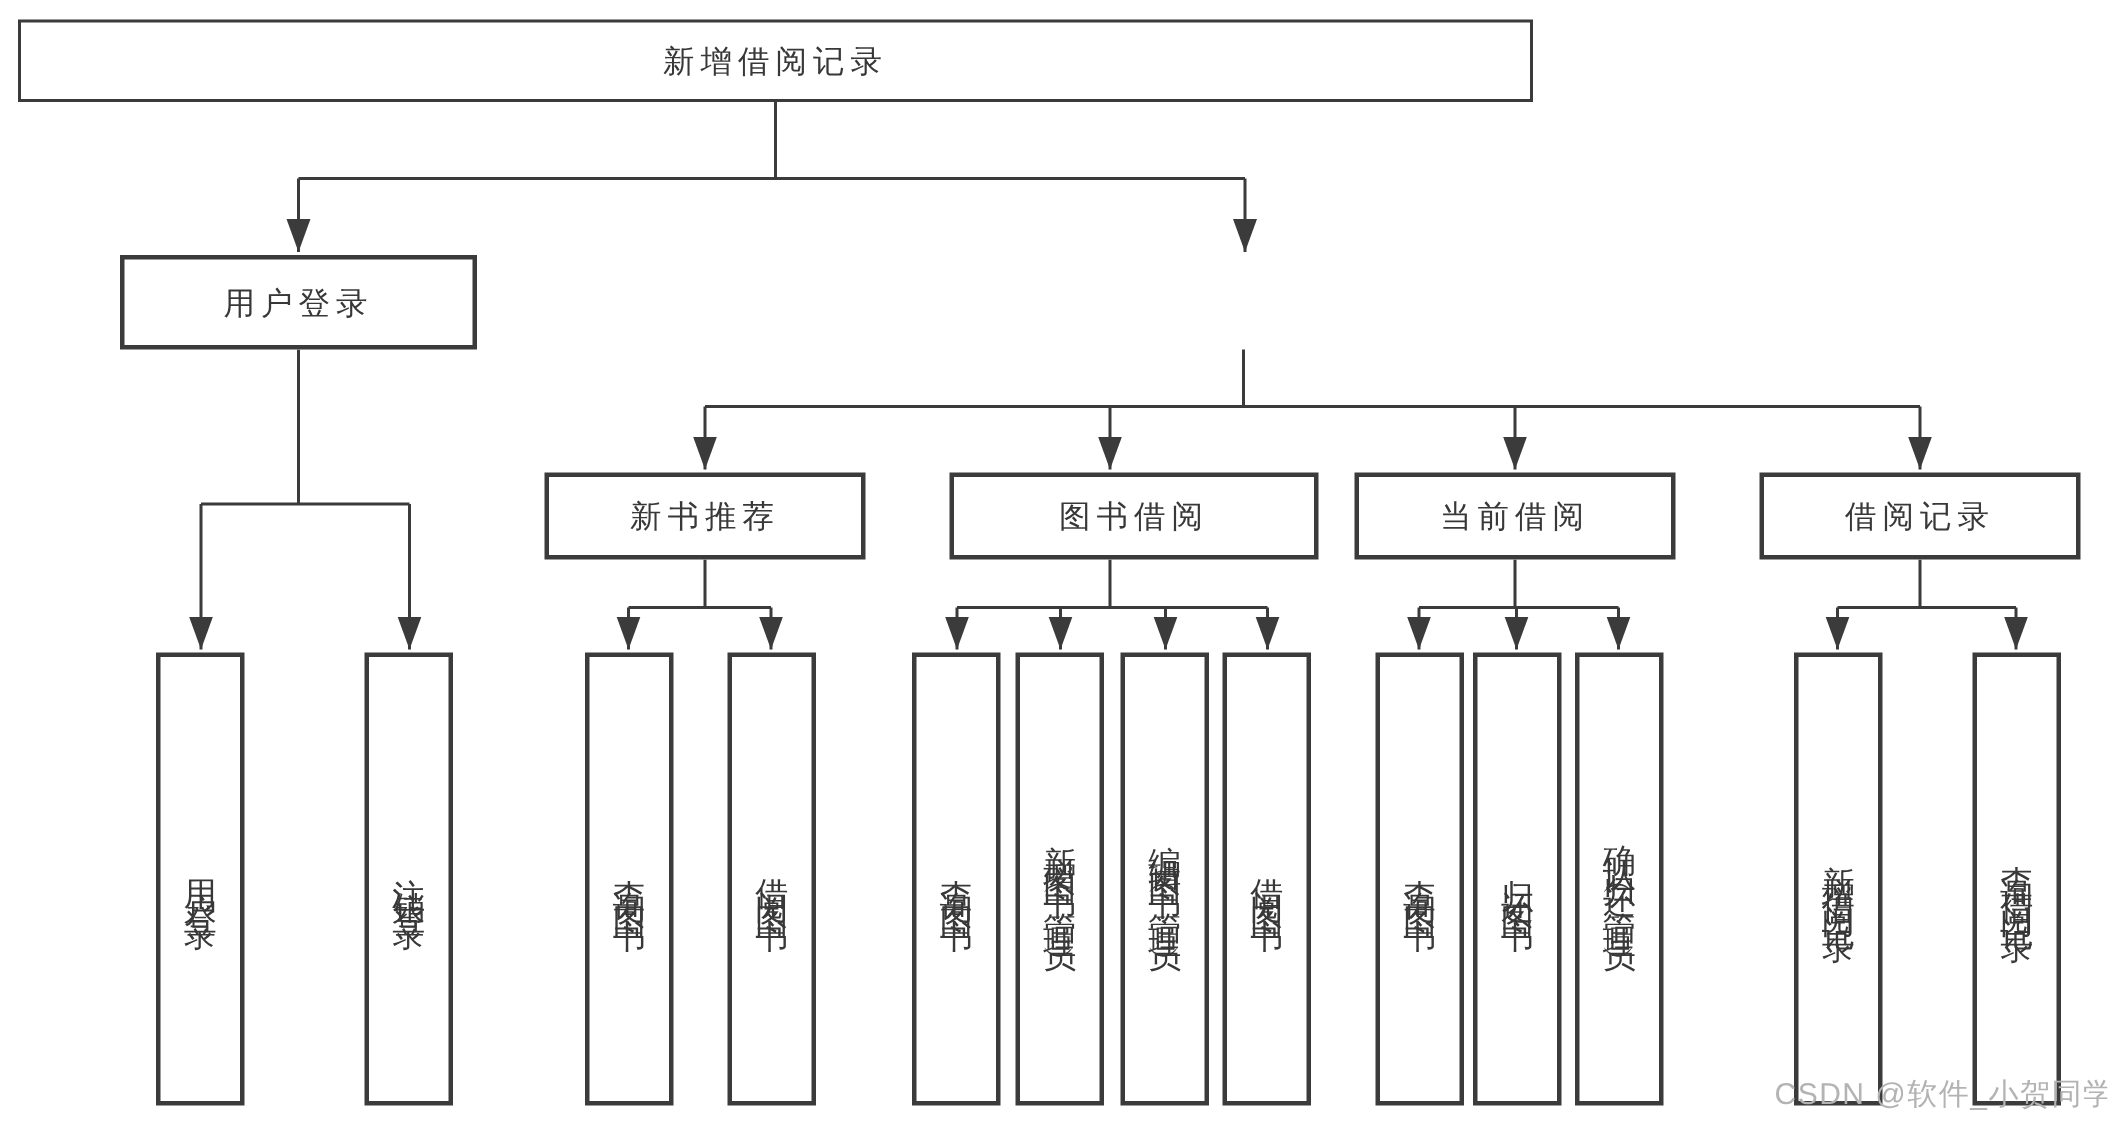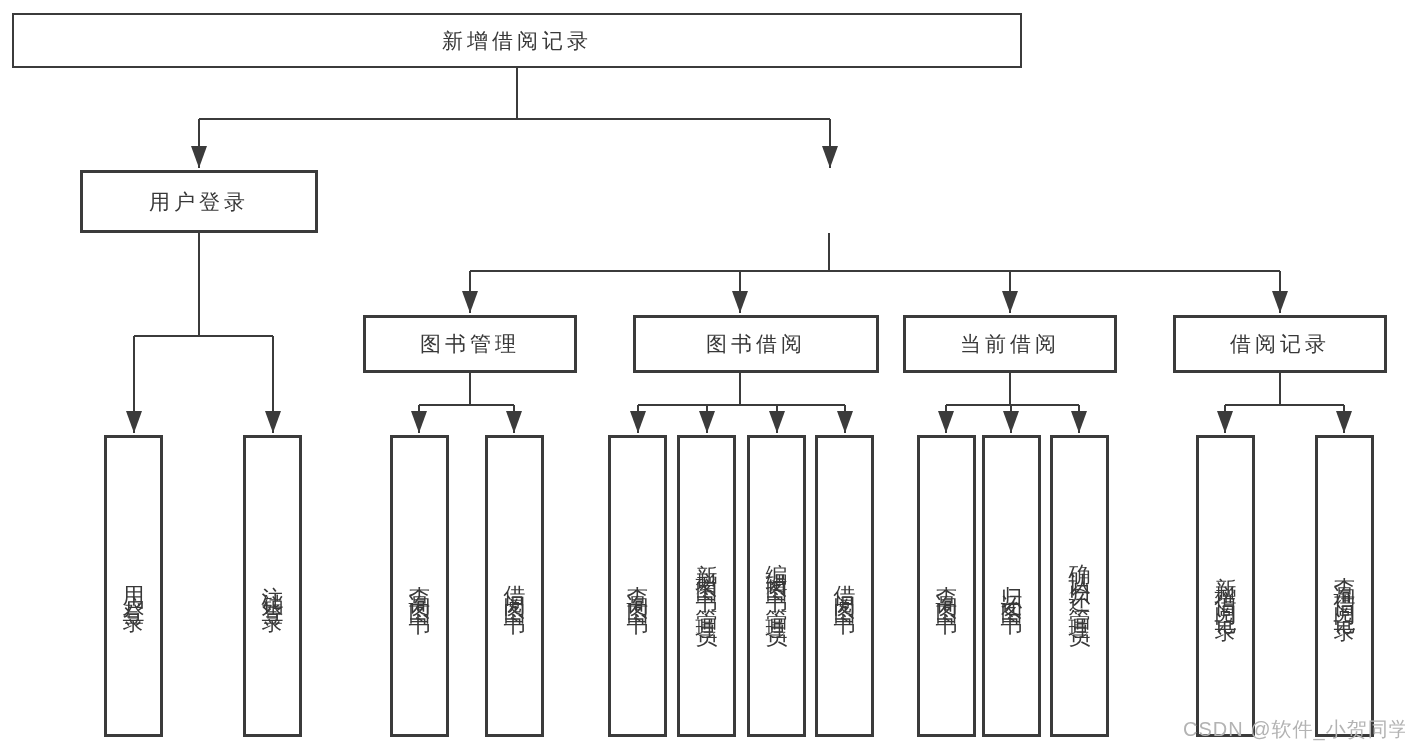--- a/index.html
+++ b/index.html
@@ -85,21 +85,21 @@
       <path d="M1079 405 V433" marker-end="url(#arr)"></path>
       <path d="M1225 405 V433" marker-end="url(#arr)"></path>
       <path d="M1344 405 V433" marker-end="url(#arr)"></path>
     </g>
   </svg>
 
   <div class="node hbox root" style="left:12px; top:13px; width:1010px; height:55px;">新增借阅记录</div>
 
   <div class="node hbox" style="left:80px; top:170px; width:238px; height:63px;">用户登录</div>
 
-  <div class="node hbox" style="left:363px; top:315px; width:214px; height:58px;">图书管理</div>
+  <div class="node hbox" style="left:363px; top:315px; width:214px; height:58px;">新书推荐</div>
   <div class="node hbox" style="left:633px; top:315px; width:246px; height:58px;">图书借阅</div>
   <div class="node hbox" style="left:903px; top:315px; width:214px; height:58px;">当前借阅</div>
   <div class="node hbox" style="left:1173px; top:315px; width:214px; height:58px;">借阅记录</div>
 
   <div class="node vbox" style="left:104px; top:435px; width:59px; height:302px;">
       <span>用户登录</span>
     </div>
   <div class="node vbox" style="left:243px; top:435px; width:59px; height:302px;">
       <span>注销登录</span>
     </div>

